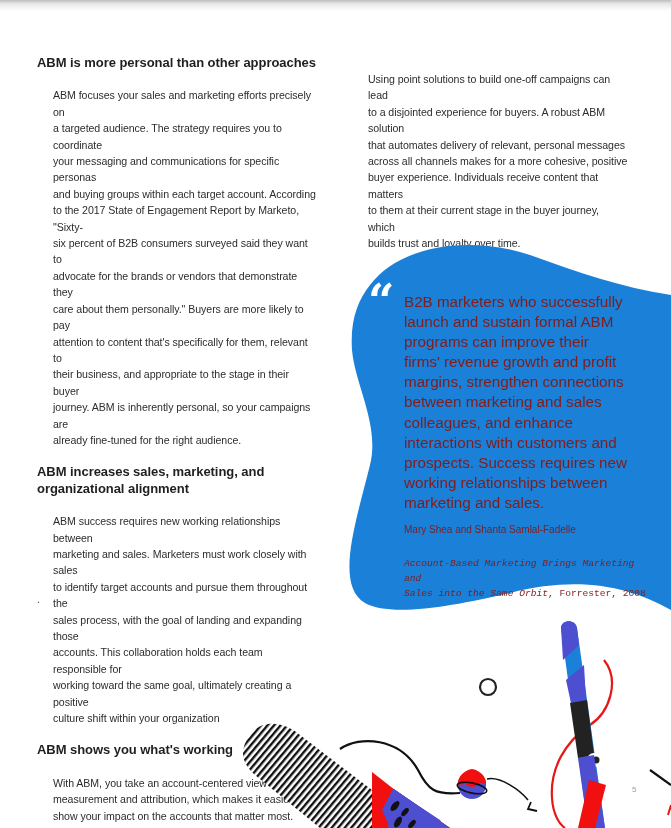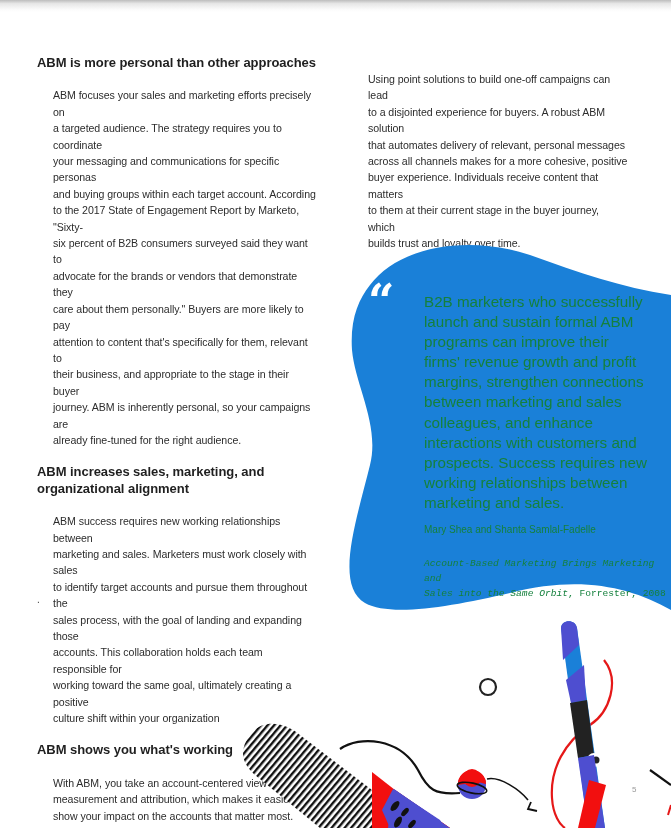--- a/index.html
+++ b/index.html
@@ -20,21 +20,21 @@
   .col-right { left: 352px; top: 55px; width: 292px; }
   .section { margin: 0 0 6px 0; }
   .section h3 {
     margin: 0; font-size: 13px; line-height: 16.4px; font-weight: bold; color: #1f1f1f;
   }
   .section p { margin: 16px; white-space: pre-line; }
   .trail-dot { position: absolute; left: 37px; top: 594px; font-size: 10px; color: #444; }
 
   .quote-shape { position: absolute; left: 330px; top: 225px; width: 341px; height: 405px; }
   .quote-box {
-    position: absolute; left: 424px; top: 292px; width: 245px; color: #15803d;
+    position: absolute; left: 404px; top: 292px; width: 245px; color: #7f1d1d;
   }
   .quote-mark {
     position: absolute; left: 368px; top: 278px; color: #ffffff;
     font-family: "DejaVu Serif", serif; font-size: 46px; font-weight: bold; line-height: 46px;
   }
   .quote-text {
     font-size: 15.2px; line-height: 20.1px; margin: 0; white-space: pre-line;
   }
   .quote-author { font-size: 10px; font-weight: normal; margin-top: 10px; line-height: 14px; }
   .quote-source { font-size: 9.6px; line-height: 15px; margin-top: 19px; white-space: pre-line; font-family: Liberation Mono, monospace; }

